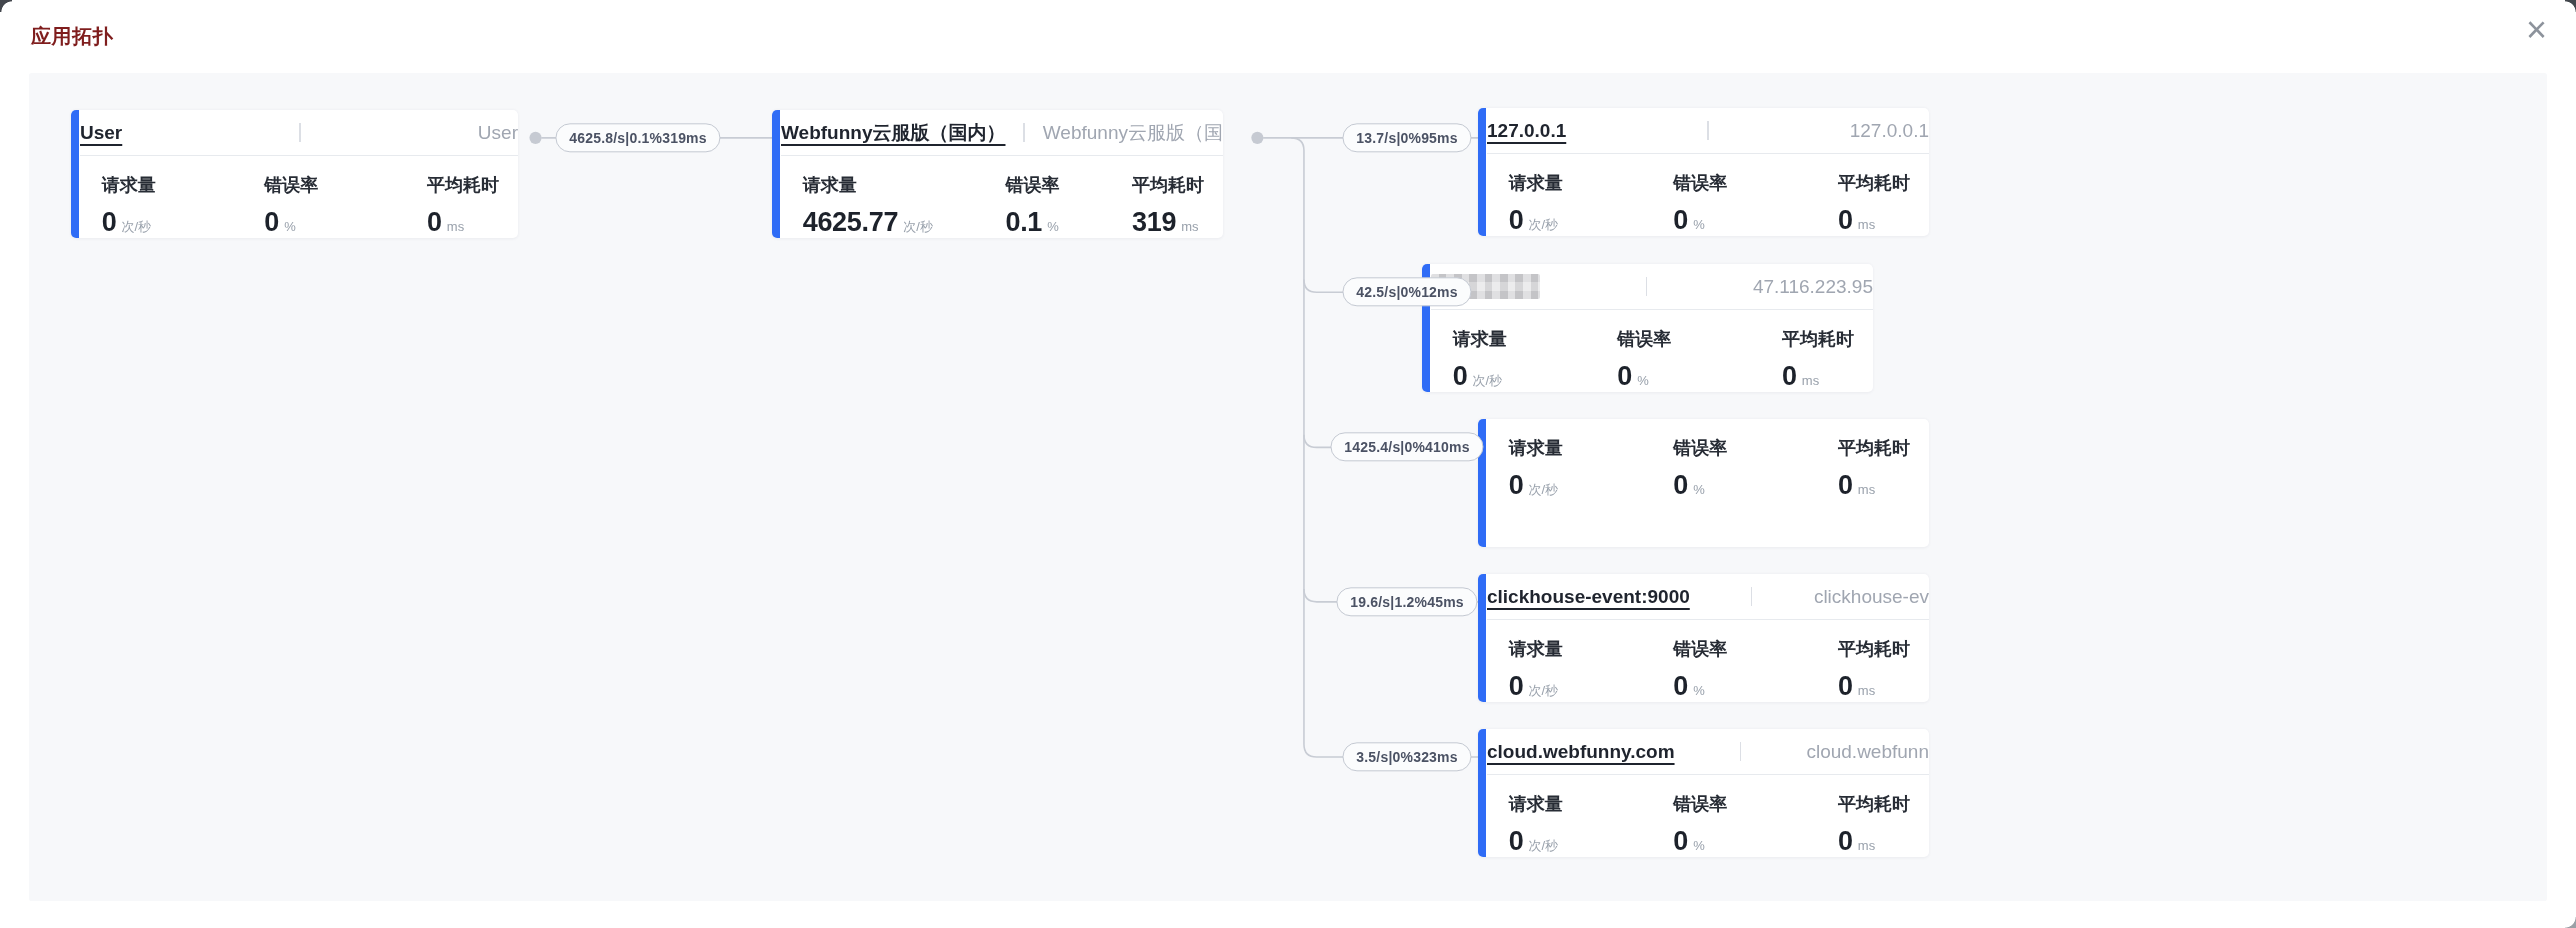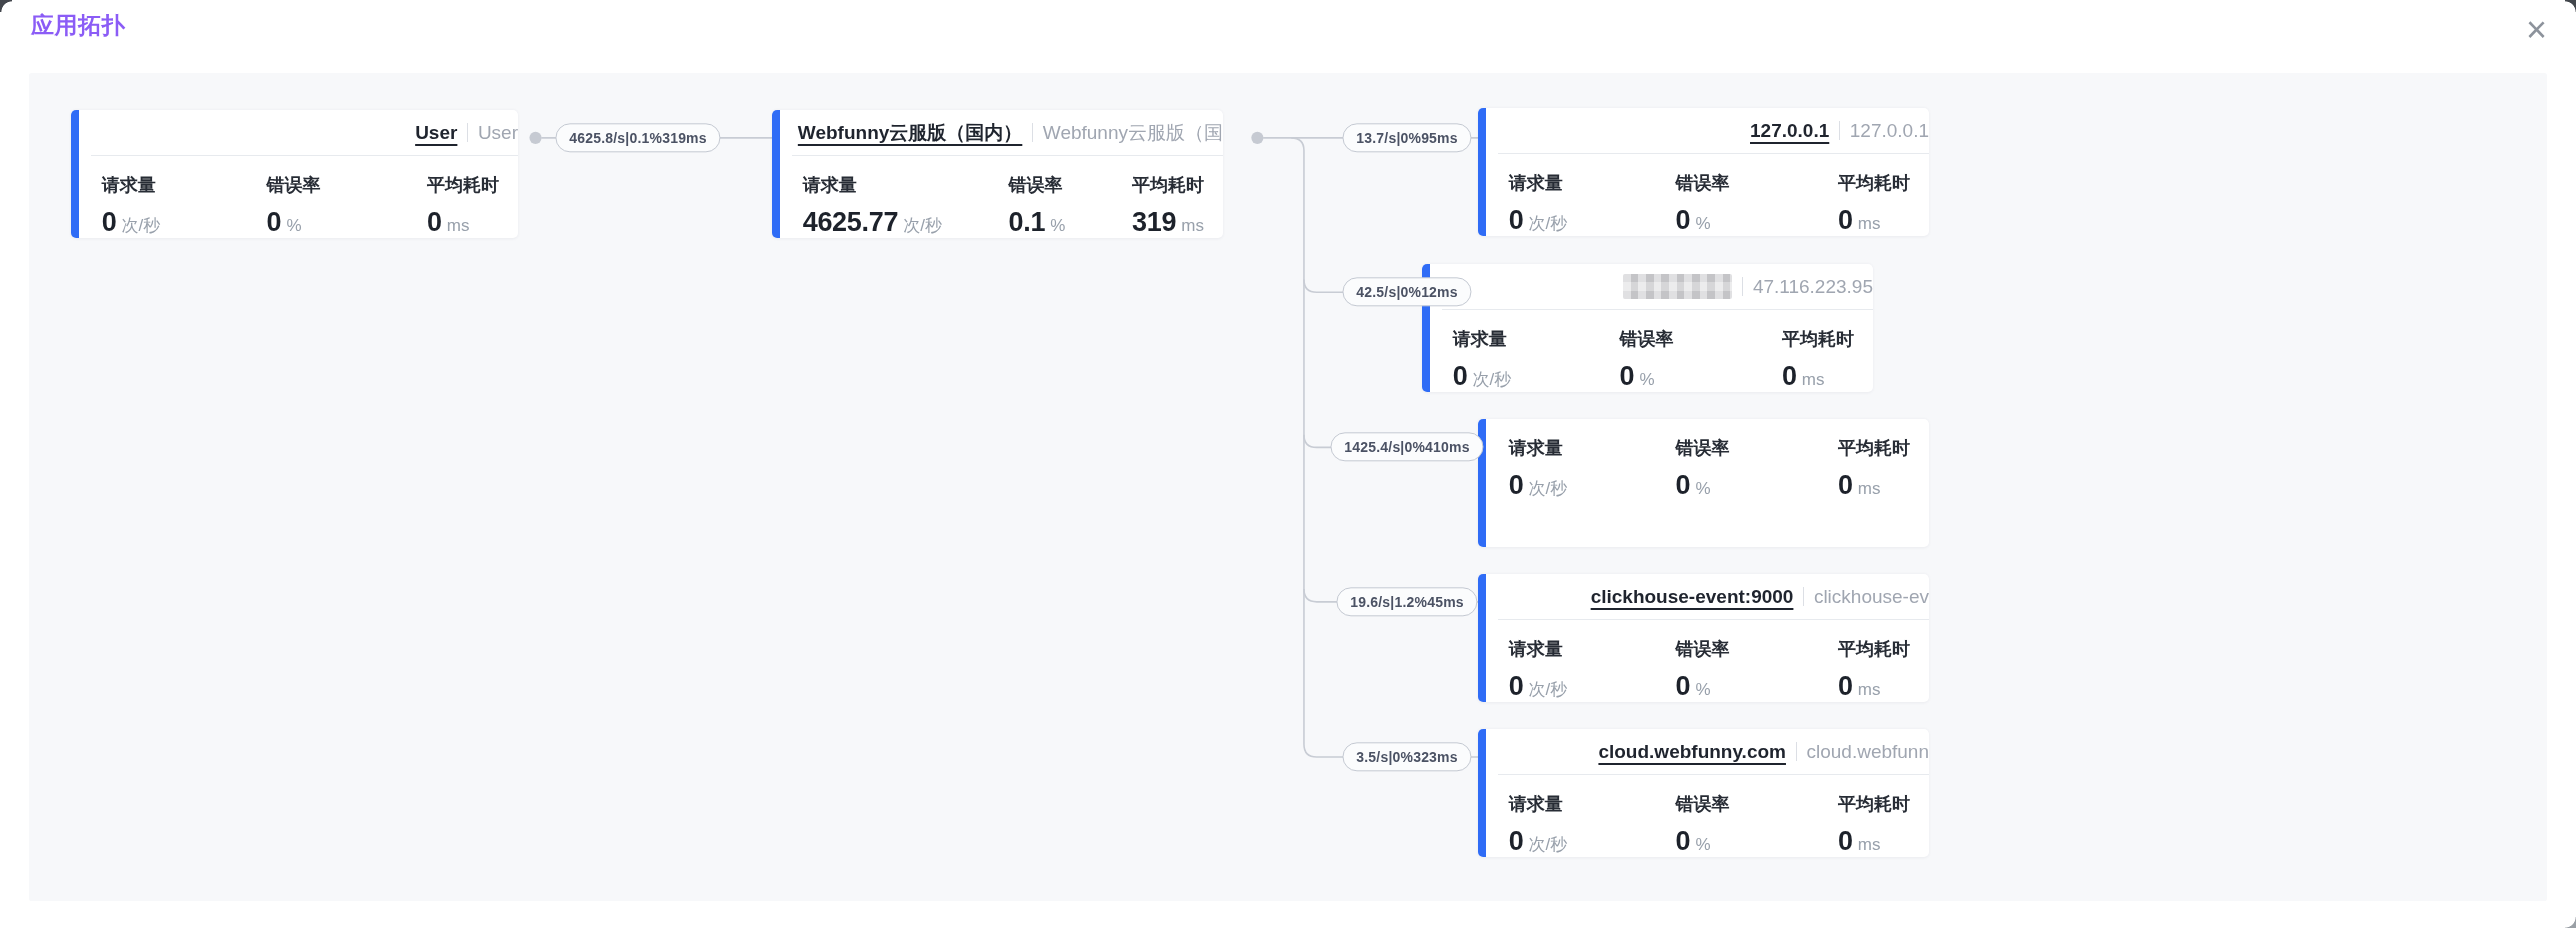--- a/index.html
+++ b/index.html
@@ -2,61 +2,61 @@
 <html style="font-size:10.2px"><head>
 <meta charset="utf-8">
 <style>
   html,body{margin:0;padding:0;}
   body{
     width:2576px;height:928px;position:relative;overflow:hidden;
     background:#ffffff;
     font-family:"Liberation Sans","DejaVu Sans",sans-serif;
   }
   .modal-title{
-    position:absolute;left:31px;top:10px;
-    font-size:23px;font-weight:700;color:#8b5cf6;letter-spacing:0.6px;
+    position:absolute;left:31px;top:23px;
+    font-size:20px;font-weight:700;color:#7f1d1d;letter-spacing:0.6px;
   }
   .close-btn{
     position:absolute;top:9px;right:20.4px;width:38px;height:42px;
     font-size:36px;font-weight:300;color:#8d939c;line-height:42px;text-align:center;
     cursor:pointer;user-select:none;
   }
   .canvas{
     position:absolute;left:29px;top:73px;width:2518px;height:828px;
     background:#f7f8fa;border-radius:2.6px;
   }
   .edges-svg{position:absolute;left:0;top:0;width:2576px;height:928px;pointer-events:none;}
   .node{
     position:absolute;height:128px;background:#ffffff;border-radius:5.1px;
     box-shadow:0 0.6px 3.2px rgba(30,40,60,.06);
   }
   .accent{
     position:absolute;left:0;top:0;bottom:0;width:7.7px;background:#2f6cf6;
     border-radius:5.1px 0 0 5.1px;
   }
   .node-header{
-    height:45px;margin-left:20px;border-bottom:1.3px solid #e7eaee;
-    display:flex;align-items:center;justify-content:flex-end;gap:9.6px;
+    height:45px;margin-left:9px;border-bottom:1.3px solid #e7eaee;
+    display:flex;align-items:center;justify-content:space-between;gap:9.6px;
     white-space:nowrap;overflow:hidden;
   }
   .node-title{
     font-size:19px;font-weight:700;color:#1f242e;cursor:pointer;
     text-decoration:underline;text-underline-offset:4.5px;text-decoration-thickness:1.6px;
   }
   .title-sep{width:1.3px;height:19px;background:#dcdfe5;flex:0 0 auto;}
   .node-sub{font-size:19px;color:#a0a6b1;}
   .node-body{
     margin-left:7.7px;display:flex;justify-content:space-between;
     padding:16.6px 19px 0 23px;
     gap:12px;
   }
   .metric-label{font-size:18px;font-weight:700;color:#272c35;}
   .metric-value{margin-top:10.2px;display:flex;align-items:baseline;}
   .value-num{font-size:27px;font-weight:700;color:#1d222b;letter-spacing:-0.3px;}
-  .value-unit{font-size:17px;font-weight:400;color:#98a0ab;margin-left:5.1px;}
+  .value-unit{font-size:13px;font-weight:400;color:#98a0ab;margin-left:5.1px;}
   .pill{
     position:absolute;transform:translate(-50%,-50%);
     padding:5.7px 12.8px;background:#fbfcfd;border:1.3px solid #c4c9d2;border-radius:638px;
     font-size:14px;font-weight:700;color:#4b5264;white-space:nowrap;letter-spacing:0.2px;
     cursor:pointer;
   }
   .redacted{
     width:109px;height:25.5px;border-radius:1.9px;flex:0 0 auto;
     background:
       repeating-linear-gradient(90deg, rgba(255,255,255,.40) 0 7.7px, rgba(0,0,0,0.04) 7.7px 15.3px),

